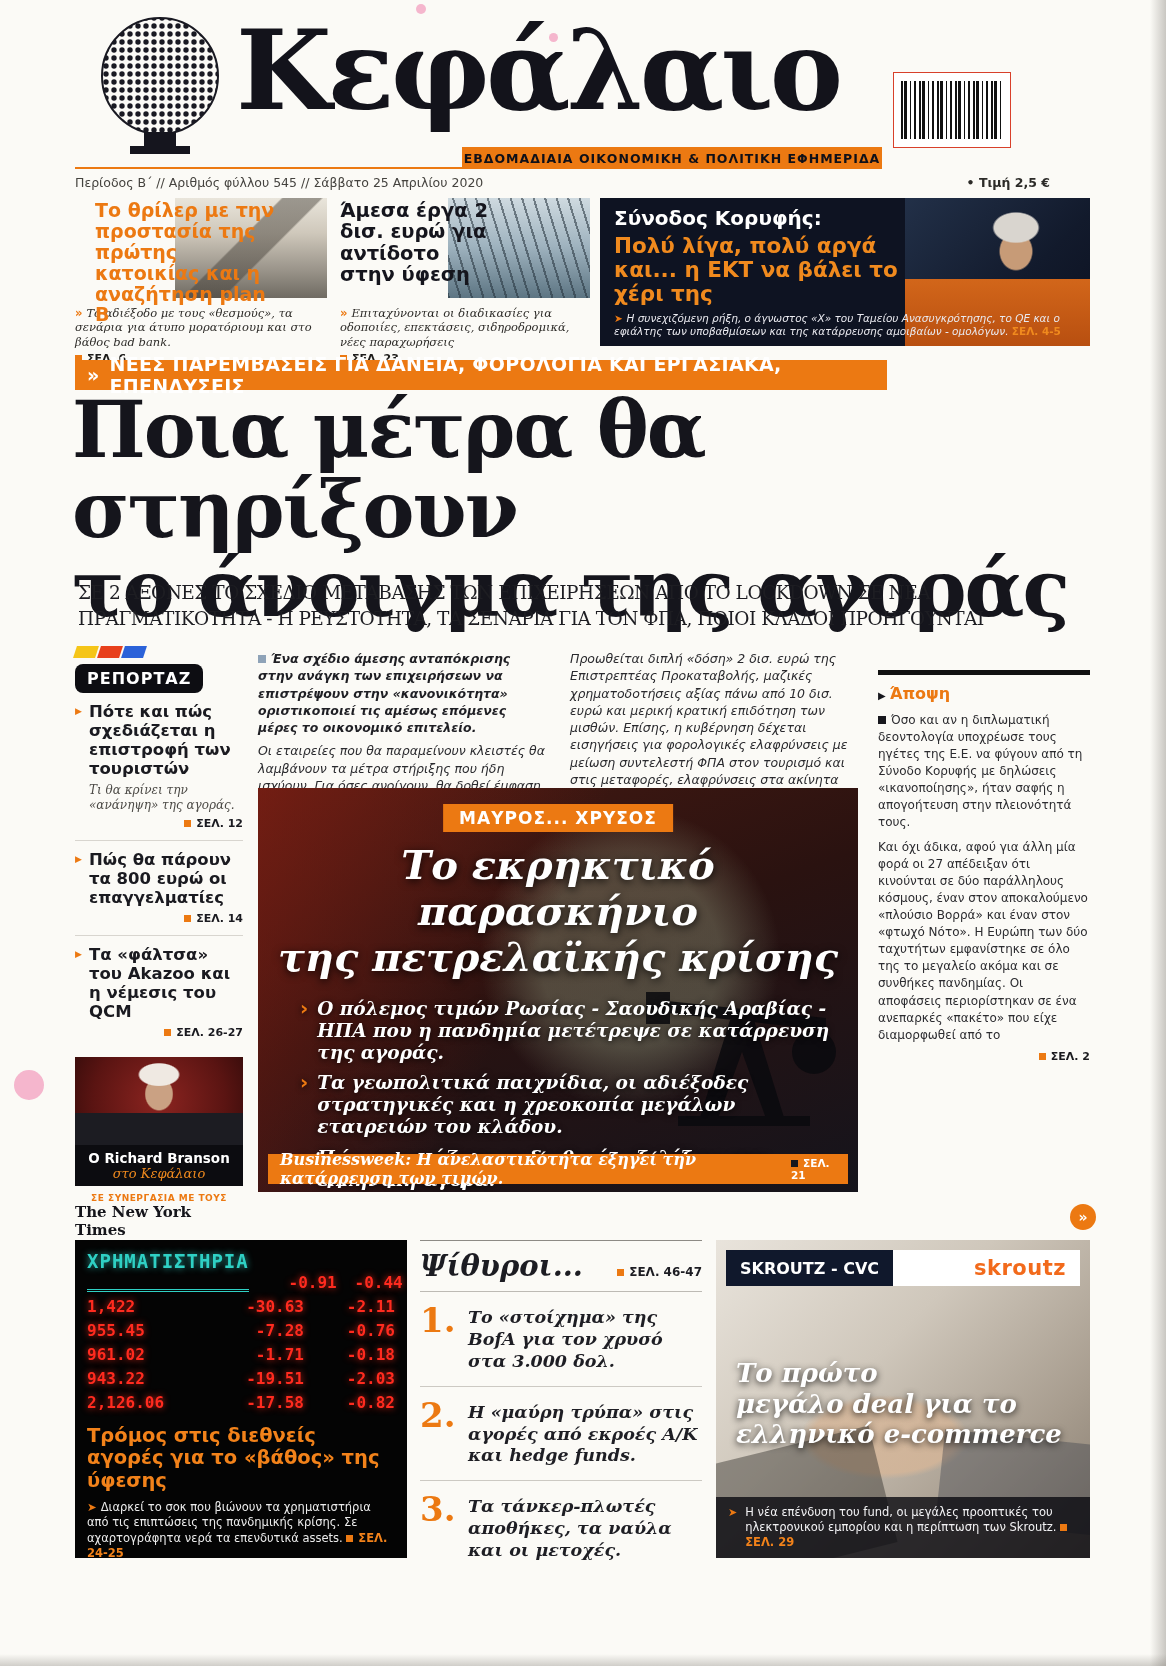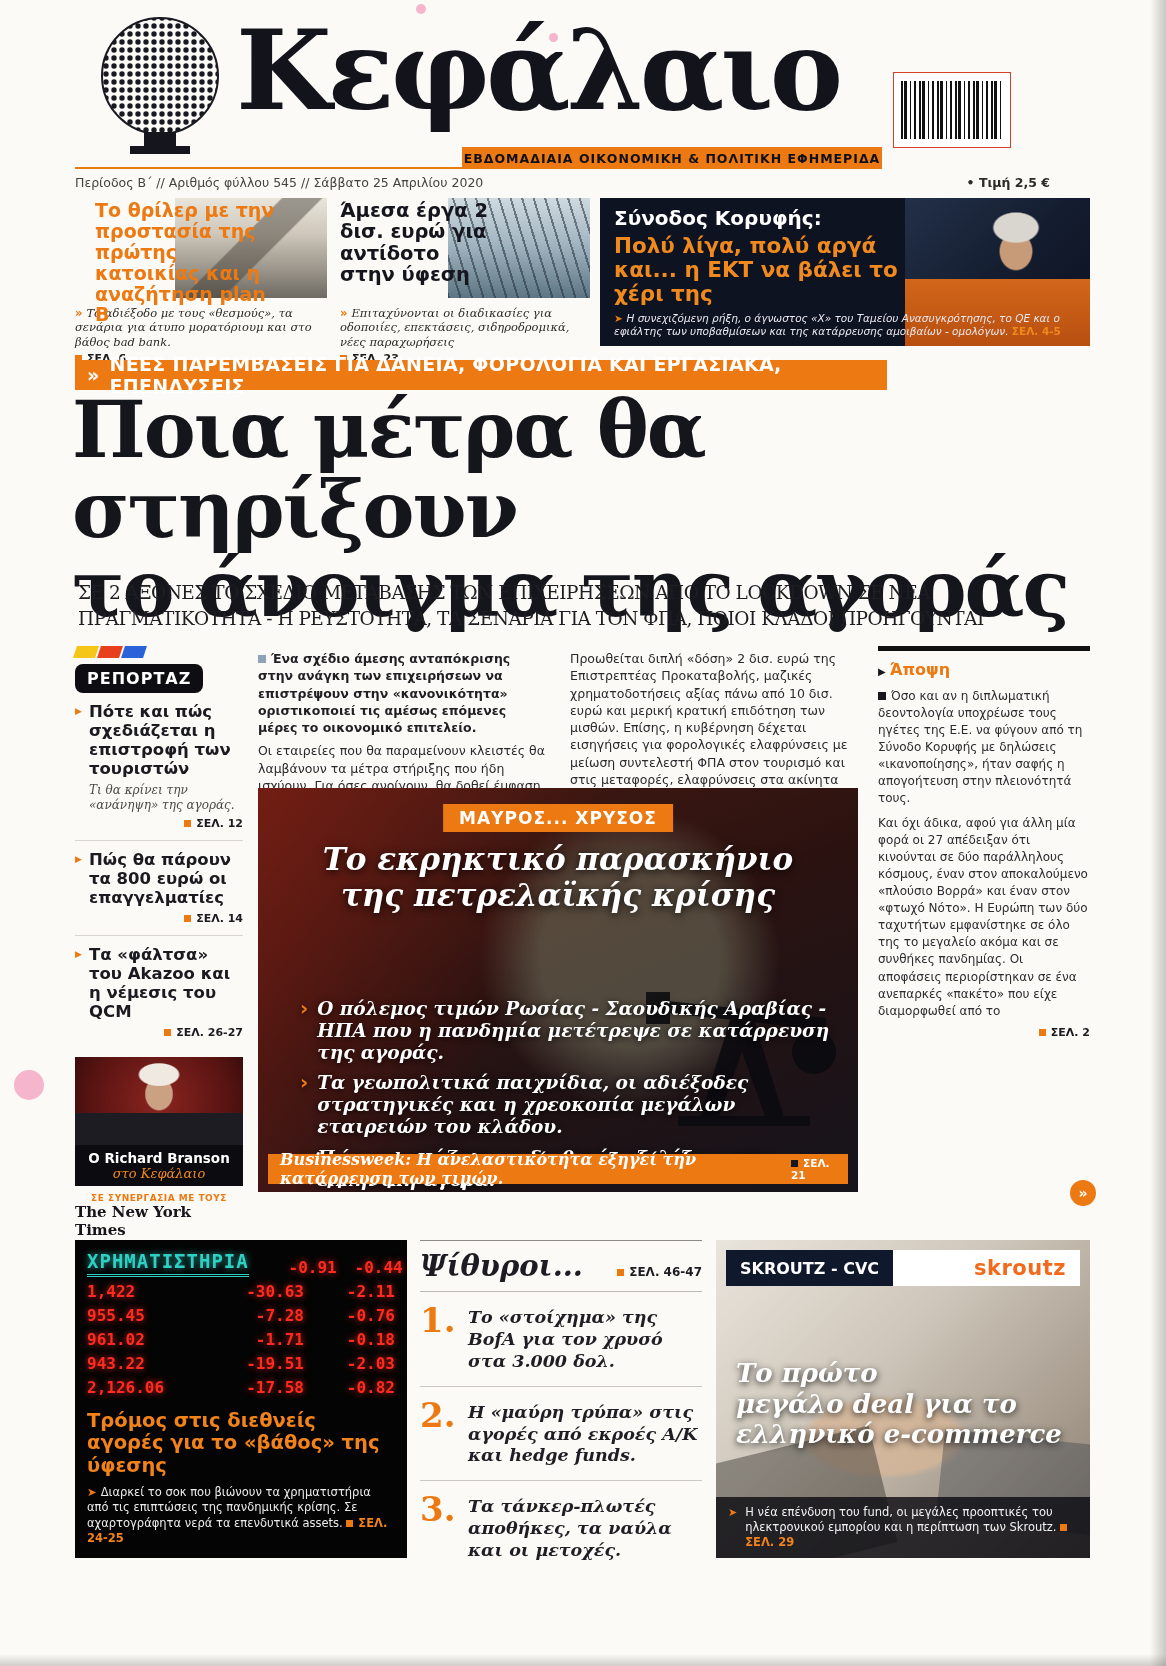--- a/index.html
+++ b/index.html
@@ -75,60 +75,60 @@
     radial-gradient(circle at 50% 50%,#8c2420 0%,#5a1412 70%,#3c0d0c 100%);}
   .branson-caption{background:#0c0c10;color:#fff;padding:5px 8px;text-align:center;}
   .bc1{font-weight:800;font-size:13.5px;text-align:center;}
   .bc2{font-style:italic;font-family:"DejaVu Serif",serif;font-size:13px;color:#f08a1e;}
   .partner-label{margin-top:7px;text-align:center;font-weight:700;font-size:9px;letter-spacing:.5px;color:var(--orange);}
   .partner-name{text-align:left;font-family:"DejaVu Serif",serif;font-weight:700;font-size:15px;color:#15151b;}
   .branson-title{margin-top:6px;font-weight:800;font-size:12.5px;line-height:1.3;color:#17171d;}
   .branson-page{margin-top:3px;text-align:right;font-weight:800;font-size:11px;color:#17171d;}
 
   
-  .intro{position:absolute;left:258px;top:650px;width:600px;display:flex;gap:24px;}
+  .intro{position:absolute;left:258px;top:650px;width:600px;display:flex;gap:24px;font-style:italic;}
   .intro-col{width:289px;font-size:12.5px;line-height:1.38;color:#2a2a2e;}
   .intro-col .lead-p{font-weight:700;color:#1f1f24;}
   .intro-col p + p{margin-top:6px;}
   .intro-page{margin-top:5px;text-align:right;font-weight:800;font-size:11.5px;color:#1a1a1e;}
   .msq{display:inline-block;width:8px;height:8px;background:#8fa3b8;margin-right:5px;}
 
   
   .oil{position:absolute;left:258px;top:788px;width:600px;height:404px;overflow:hidden;background:
     linear-gradient(115deg,rgba(150,32,20,.55) 0%,rgba(0,0,0,0) 45%),
     radial-gradient(circle at 62% 42%,rgba(152,162,132,.38) 0 90px,rgba(0,0,0,0) 150px),
     linear-gradient(160deg,#471a12 0%,#2a1210 45%,#15141c 100%);}
   .oil-pump{position:absolute;right:16px;bottom:64px;opacity:.85;}
   .oil-kicker{position:absolute;top:16px;left:50%;transform:translateX(-50%);background:var(--orange);color:#fff;font-weight:800;font-size:17px;letter-spacing:1px;padding:4px 16px;white-space:nowrap;}
-  .oil-title{position:absolute;top:54px;left:0;right:0;text-align:center;font-family:"DejaVu Serif",serif;font-style:italic;font-weight:700;font-size:31px;line-height:1.15;color:#fff;text-shadow:0 2px 8px rgba(0,0,0,.85);}
+  .oil-title{position:absolute;top:54px;left:0;right:0;text-align:center;font-family:"DejaVu Serif",serif;font-style:italic;font-weight:700;font-size:40px;line-height:1.15;color:#fff;text-shadow:0 2px 8px rgba(0,0,0,.85);}
   .oil-title span{display:block;}
   .oil-bullets{position:absolute;left:42px;top:210px;width:530px;}
   .oil-bullet{display:flex;gap:9px;font-family:"DejaVu Serif",serif;font-style:italic;font-weight:700;font-size:18.5px;line-height:1.18;color:#fff;margin-bottom:9px;text-shadow:0 1px 6px rgba(0,0,0,.9);}
   .oil-bullet .mk{font-style:normal;font-family:"DejaVu Sans",sans-serif;color:var(--orange);font-size:20px;line-height:1;}
   .oil-strip{position:absolute;left:10px;right:10px;bottom:8px;height:30px;background:var(--orange);display:flex;align-items:center;justify-content:space-between;padding:0 12px;}
   .oil-strip .txt{font-family:"DejaVu Serif",serif;font-style:italic;font-weight:800;font-size:16px;color:#fff;}
   .oil-strip .pg{font-weight:800;font-size:10.5px;color:#fff;}
   .dsq{display:inline-block;width:7px;height:7px;background:#17171d;margin-right:5px;}
 
   
-  .opinion{position:absolute;left:878px;top:646px;width:212px;height:552px;}
+  .opinion{position:absolute;left:878px;top:670px;width:212px;height:552px;}
   .opinion-rule{height:5px;background:#111;}
   .opinion-label{margin-top:9px;color:var(--orange);font-weight:800;font-size:16px;}
   .opinion-label .arr{color:#17171d;font-size:10px;margin-right:4px;}
   .opinion-title{margin-top:9px;font-weight:800;font-size:17px;line-height:1.22;color:var(--blue);}
   .opinion-body{margin-top:9px;font-size:12px;line-height:1.42;color:#2c2c30;}
   .opinion-body p + p{margin-top:8px;}
   .nsq{display:inline-block;width:8px;height:8px;background:#17171d;margin-right:5px;}
   .opinion-page{margin-top:6px;text-align:right;font-weight:800;font-size:11px;color:#1a1a1e;}
   .opinion-more{position:absolute;right:-6px;bottom:-8px;width:26px;height:26px;border-radius:50%;background:var(--orange);color:#fff;display:flex;align-items:center;justify-content:center;font-weight:800;font-size:14px;}
 
   
   .markets{position:absolute;left:75px;top:1240px;width:332px;height:318px;background:#040404;padding:10px 12px;}
   .mk-head{display:flex;justify-content:space-between;align-items:flex-end;font-family:"DejaVu Sans Mono",monospace;}
-  .mk-title{color:var(--teal);font-weight:700;font-size:19px;letter-spacing:1px;border-bottom:3px double var(--teal);padding-bottom:2px;text-shadow:0 0 7px rgba(47,208,196,.8);}
+  .mk-title{color:var(--teal);font-weight:700;font-size:19px;letter-spacing:1px;border-bottom:3px double var(--teal);padding-bottom:17px;text-shadow:0 0 7px rgba(47,208,196,.8);}
   .mk-row{display:flex;justify-content:space-between;color:var(--red);font-family:"DejaVu Sans Mono",monospace;font-weight:700;font-size:16px;margin-top:5px;text-shadow:0 0 7px rgba(255,40,25,.85);}
   .mk-row .v{width:104px;text-align:left;}
   .mk-row .c{width:88px;text-align:right;}
   .mk-row .p{width:66px;text-align:right;}
   .mk-headline{color:#f2821a;font-weight:800;font-size:19.5px;line-height:1.15;margin-top:13px;}
   .mk-sub{color:#ececec;font-size:11.5px;line-height:1.32;margin-top:8px;}
   .mk-sub .arr{color:var(--orange);font-weight:700;}
   .mk-sub .pg{color:#f2821a;font-weight:800;}
 
   

